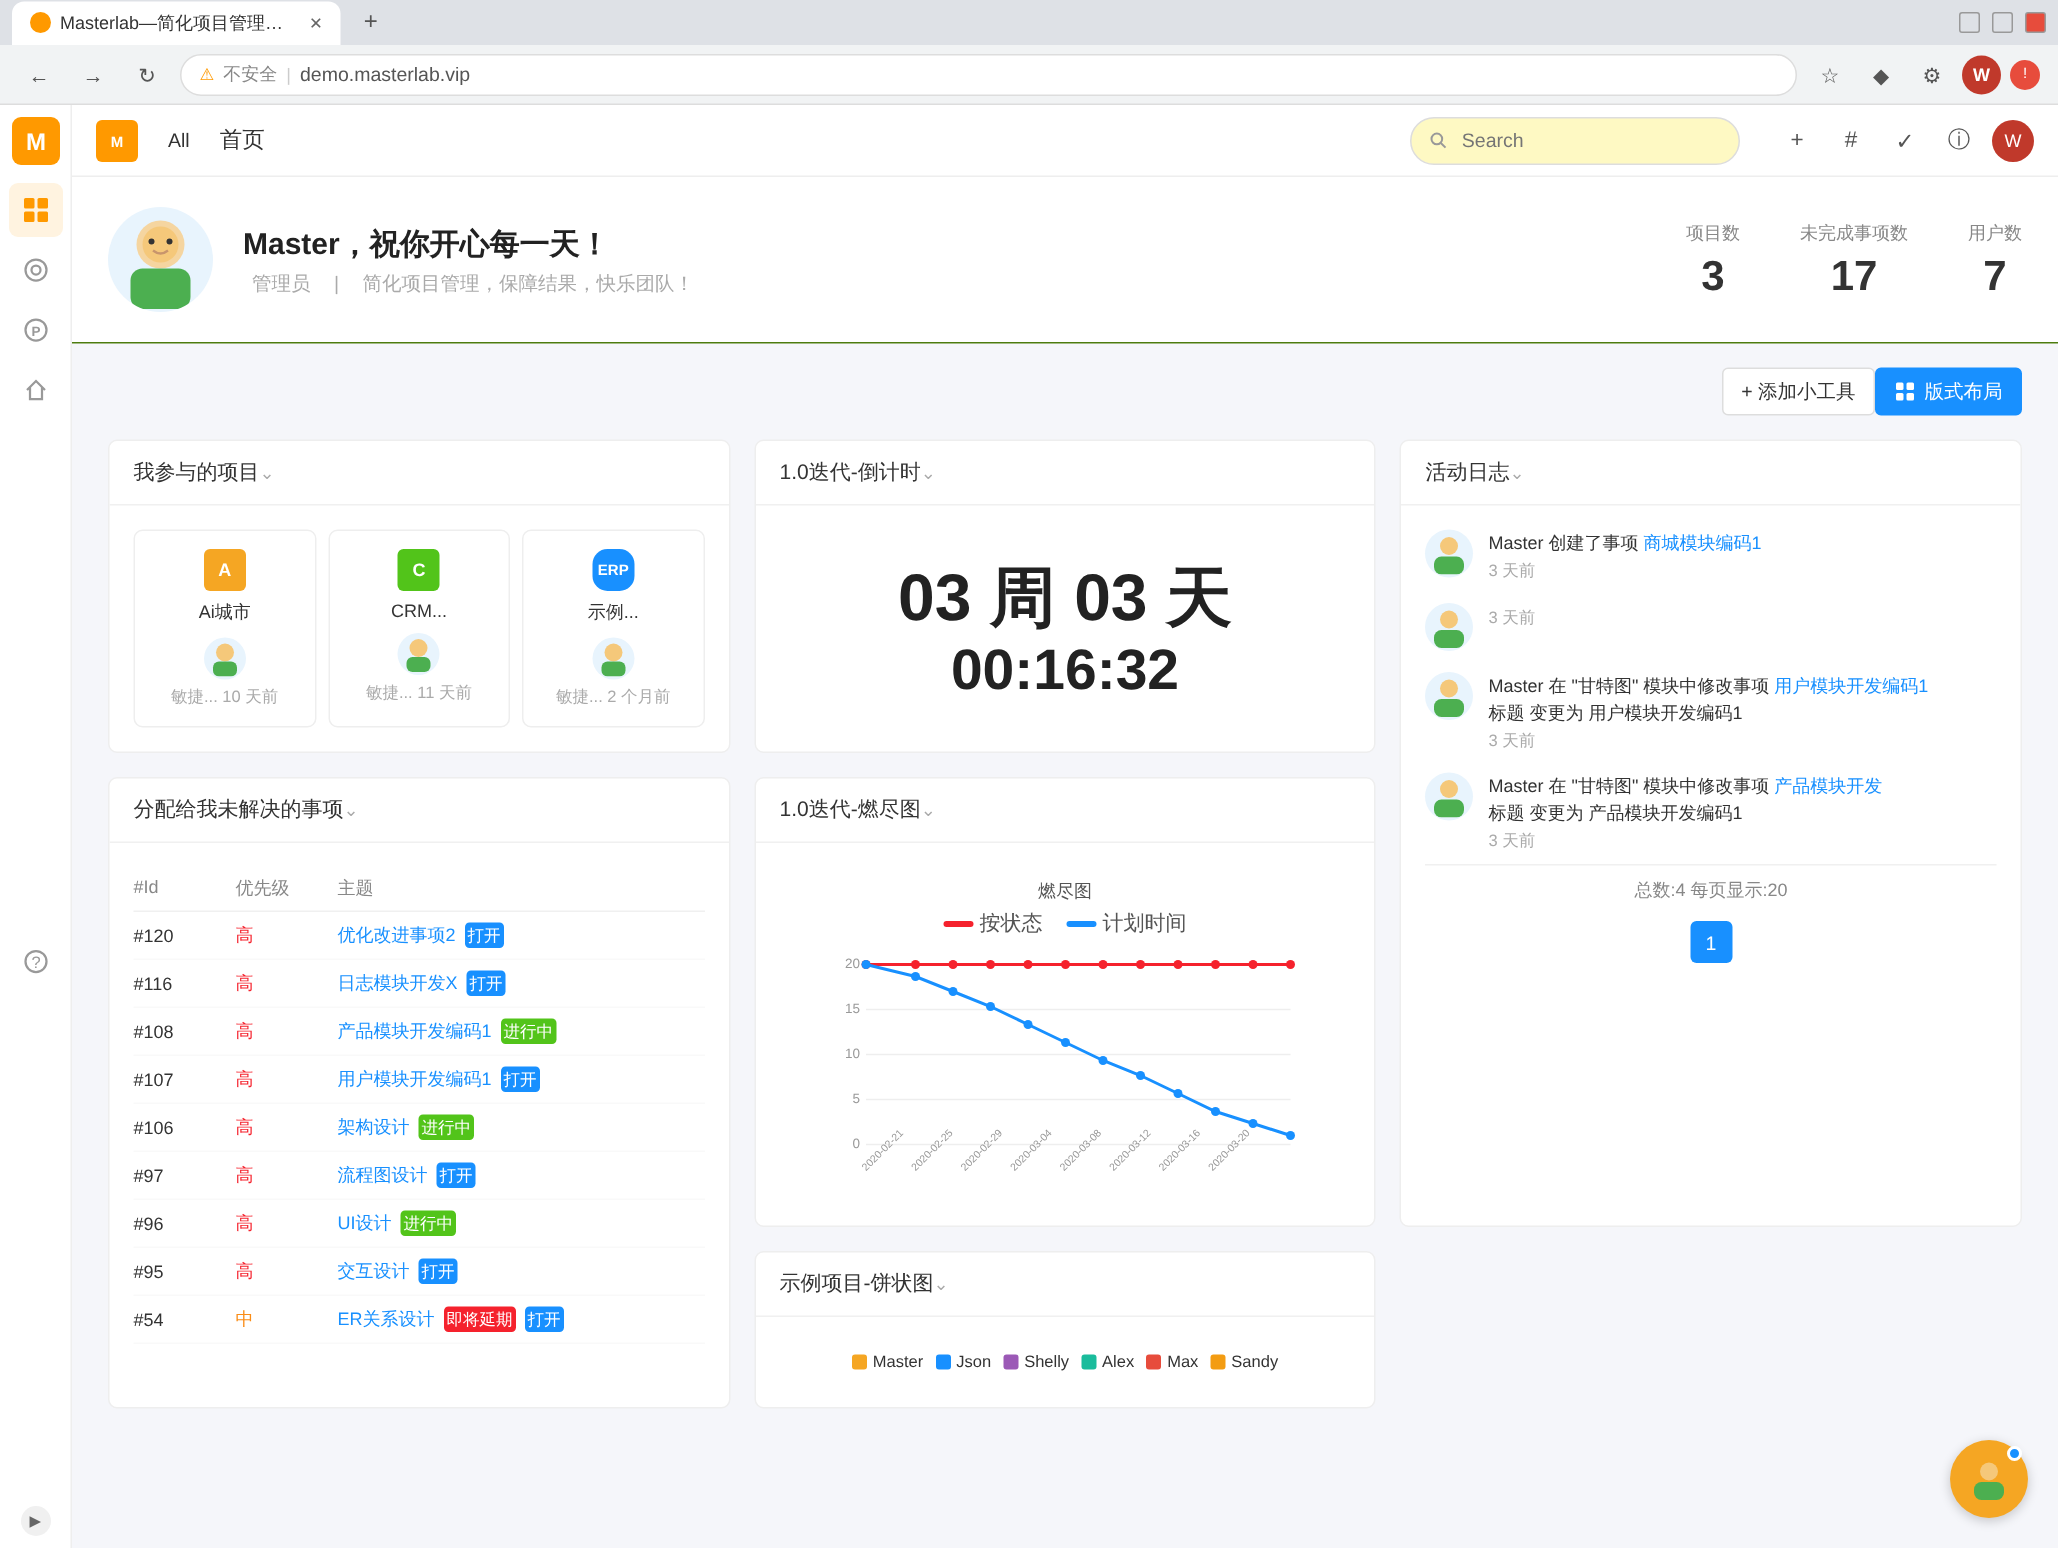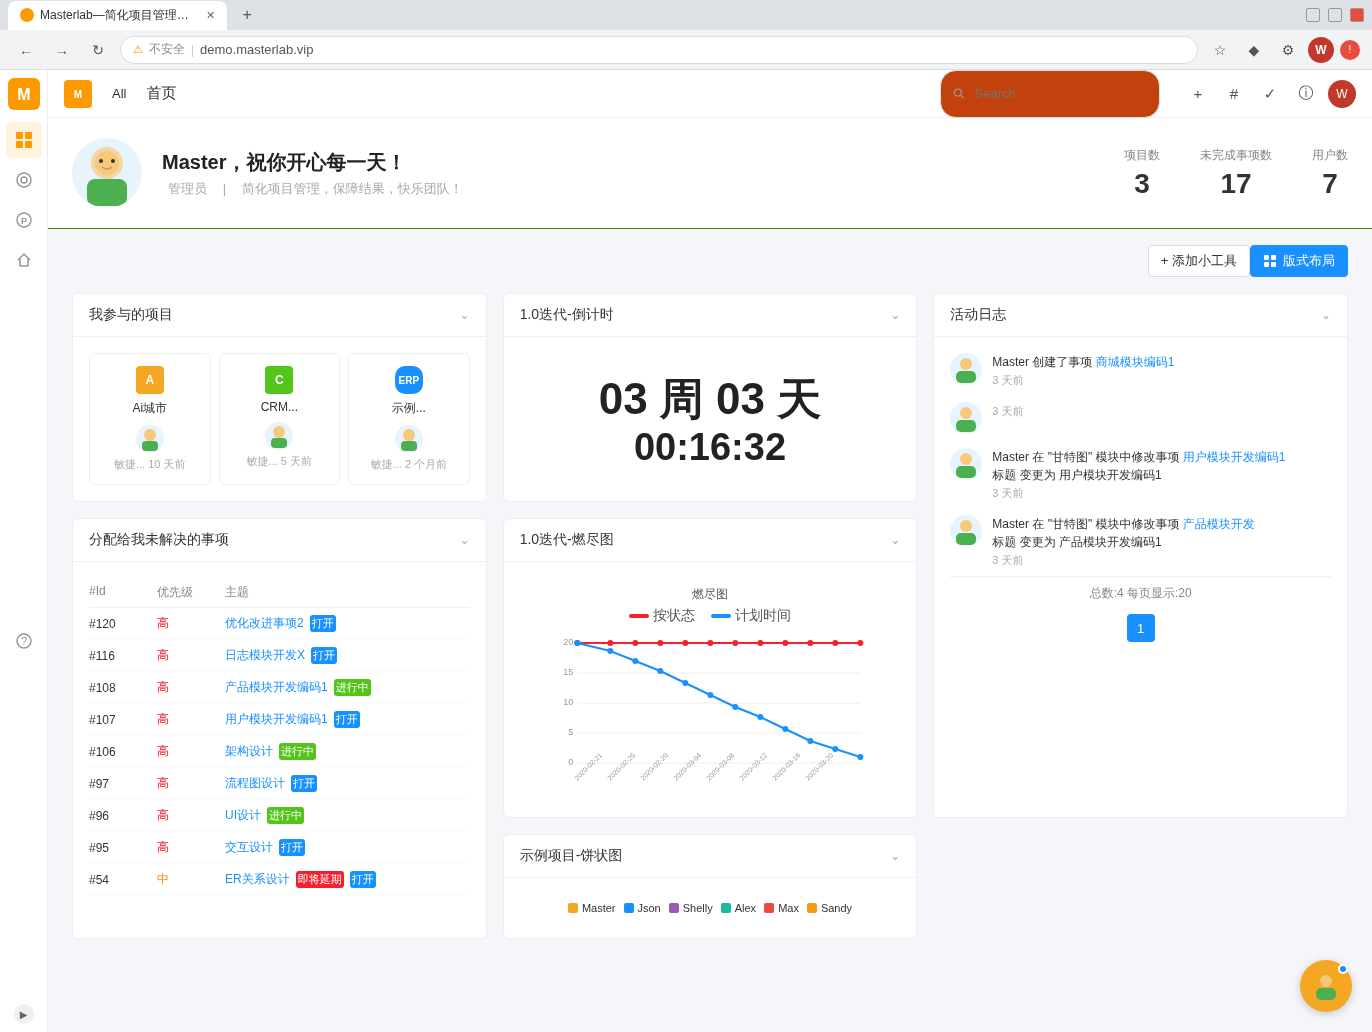--- a/index.html
+++ b/index.html
@@ -28,21 +28,21 @@
     .sidebar-logo { width: 32px; height: 32px; margin-bottom: 8px; }
     .sidebar-item { width: 36px; height: 36px; border-radius: 6px; display: flex; align-items: center; justify-content: center; cursor: pointer; color: #666; font-size: 16px; }
     .sidebar-item:hover, .sidebar-item.active { background: #fff3e0; color: #f90; }
     .sidebar-expand { width: 20px; height: 20px; border-radius: 50%; background: #f0f0f0; display: flex; align-items: center; justify-content: center; cursor: pointer; color: #666; font-size: 10px; margin-top: auto; }
 
     
     .top-nav { height: 48px; background: #fff; border-bottom: 1px solid #eee; display: flex; align-items: center; padding: 0 16px; gap: 12px; }
     .top-nav-logo { width: 28px; height: 28px; background: #f90; border-radius: 4px; display: flex; align-items: center; justify-content: center; color: #fff; font-weight: bold; font-size: 12px; }
     .top-nav-all { font-size: 13px; color: #333; cursor: pointer; padding: 4px 8px; border-radius: 4px; }
     .top-nav-home { font-size: 15px; color: #333; font-weight: 500; }
-    .top-nav-search { margin-left: auto; height: 48px; width: 220px; border: 1px solid #ddd; border-radius: 16px; display: flex; align-items: center; padding: 0 12px; gap: 10px; background: #c2410c; }
+    .top-nav-search { margin-left: auto; height: 32px; width: 220px; border: 1px solid #ddd; border-radius: 16px; display: flex; align-items: center; padding: 0 12px; gap: 10px; background: #fef9c3; }
     .top-nav-search input { border: none; background: transparent; outline: none; font-size: 13px; width: 100%; }
     .top-nav-actions { display: flex; align-items: center; gap: 8px; margin-left: 12px; }
     .top-action-btn { width: 28px; height: 28px; border-radius: 50%; border: none; background: transparent; cursor: pointer; display: flex; align-items: center; justify-content: center; color: #555; font-size: 15px; }
     .top-user-avatar { width: 28px; height: 28px; border-radius: 50%; background: #c0392b; color: #fff; display: flex; align-items: center; justify-content: center; font-size: 12px; cursor: pointer; }
 
     
     .main-content { flex: 1; overflow-y: auto; background: #f5f6fa; }
 
     
     .profile-header { background: #fff; padding: 20px 24px; display: flex; align-items: center; gap: 20px; border-bottom: 1px solid #4d7c0f; }
@@ -58,21 +58,21 @@
 
     
     .dashboard-body { padding: 16px 24px; }
     .dashboard-toolbar { display: flex; justify-content: flex-end; margin-bottom: 16px; }
     .toolbar-btn { height: 32px; padding: 0 12px; border: 1px solid #ddd; border-radius: 4px; background: #fff; cursor: pointer; font-size: 13px; display: flex; align-items: center; gap: 6px; color: #333; }
     .toolbar-btn.layout { background: #1890ff; color: #fff; border-color: #1890ff; }
 
     
     .widget-grid { display: grid; grid-template-columns: 1fr 1fr 1fr; gap: 16px; }
     .widget { background: #fff; border-radius: 6px; border: 1px solid #eee; overflow: hidden; }
-    .widget-header { padding: 12px 16px; border-bottom: 1px solid #f0f0f0; display: flex; align-items: center; justify-content: space-between; }
+    .widget-header { padding: 12px 16px; border-bottom: 1px solid #f0f0f0; display: flex; align-items: center; }
     .widget-title { font-size: 14px; font-weight: 500; color: #333; }
     .widget-chevron { color: #aaa; cursor: pointer; font-size: 12px; }
     .widget-body { padding: 16px; }
 
     
     .project-cards { display: flex; gap: 8px; }
     .project-card { flex: 1; border: 1px solid #eee; border-radius: 6px; padding: 12px 8px; text-align: center; cursor: pointer; }
     .project-badge { width: 28px; height: 28px; border-radius: 4px; display: flex; align-items: center; justify-content: center; color: #fff; font-weight: bold; font-size: 12px; margin: 0 auto 6px; }
     .project-name { font-size: 12px; color: #333; margin-bottom: 8px; white-space: nowrap; overflow: hidden; text-overflow: ellipsis; }
     .project-avatar { width: 28px; height: 28px; border-radius: 50%; background: #e8f4fd; margin: 0 auto 4px; display: flex; align-items: center; justify-content: center; overflow: hidden; }
@@ -312,21 +312,21 @@
                 </div>
                 <div class="project-card">
                   <div class="project-badge" style="background:#52c41a;">C</div>
                   <div class="project-name">CRM...</div>
                   <div class="project-avatar">
                     <svg width="24" height="24" viewBox="0 0 24 24">
                         <ellipse cx="12" cy="8" rx="6" ry="6" fill="#f5c87a"></ellipse>
                         <rect x="4" y="14" width="16" height="10" rx="4" fill="#4caf50"></rect>
                       </svg>
                   </div>
-                  <div class="project-time">敏捷... 5 天前</div>
+                  <div class="project-time">敏捷... 11 天前</div>
                 </div>
                 <div class="project-card">
                   <div class="project-badge" style="background:#1890ff;font-size:10px;border-radius:10px;">ERP</div>
                   <div class="project-name">示例...</div>
                   <div class="project-avatar">
                     <svg width="24" height="24" viewBox="0 0 24 24">
                         <ellipse cx="12" cy="8" rx="6" ry="6" fill="#f5c87a"></ellipse>
                         <rect x="4" y="14" width="16" height="10" rx="4" fill="#4caf50"></rect>
                       </svg>
                   </div>

